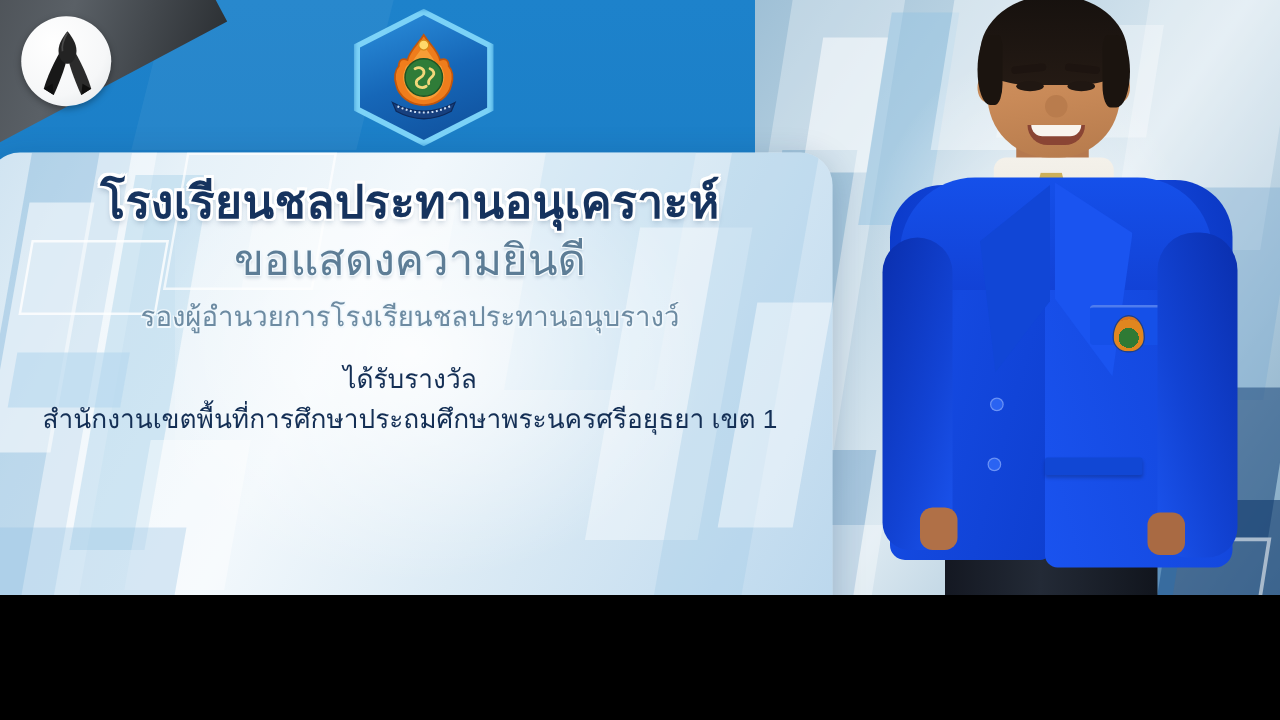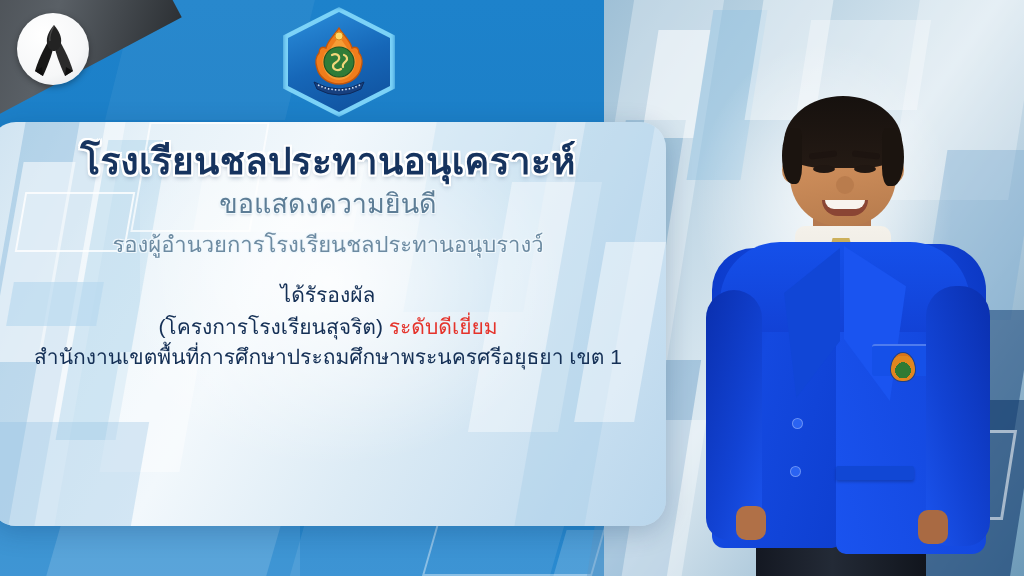--- a/index.html
+++ b/index.html
@@ -1,18 +1,18 @@
 <!DOCTYPE html>
 <html><head>
 <meta charset="utf-8">
 <style>
   html,body{margin:0;padding:0;background:#000;}
   *{box-sizing:border-box;}
   .stage{
-    position:relative;width:1024px;height:576px;overflow:hidden;
+    position:relative;width:1024px;height:476px;overflow:hidden;
     font-family:"Liberation Sans","DejaVu Sans",sans-serif;
     background:linear-gradient(180deg,#1d82cb 0%,#1b7ec6 40%,#1f82c9 70%,#2a8ad0 100%);
   }
 
   
   .bg-layer{position:absolute;inset:0;overflow:hidden;}
   .bgrect{position:absolute;}
   .bg-soft-glow{
     position:absolute;left:55%;top:8%;width:45%;height:70%;
     background:radial-gradient(ellipse at center,rgba(255,255,255,.45) 0%,rgba(255,255,255,0) 68%);
@@ -40,21 +40,21 @@
   .school-name{
     margin:10px 0 0 0;font-size:37px;font-weight:bold;letter-spacing:.3px;
     color:#16335e;
     text-shadow:
       -2px -2px 0 #ffffff, 2px -2px 0 #ffffff, -2px 2px 0 #ffffff, 2px 2px 0 #ffffff,
       0 -2px 0 #ffffff, 0 2px 0 #ffffff, -2px 0 0 #ffffff, 2px 0 0 #ffffff,
       0 3px 5px rgba(10,40,80,.35);
     line-height:1.1;
   }
   .congrats{
-    margin:6px 0 0 0;font-size:27px;color:#5d7d96;
+    margin:6px 0 0 0;font-size:35px;color:#5d7d96;
     text-shadow:-1px -1px 0 #f2f9fd,1px -1px 0 #f2f9fd,-1px 1px 0 #f2f9fd,1px 1px 0 #f2f9fd, 0 2px 3px rgba(20,60,100,.2);
     line-height:1.15;
   }
 
   .name-pill-wrap{margin:12px 0 0 0;display:flex;justify-content:center;}
   .name-pill{
     position:relative;display:inline-block;padding:7px 44px 9px 44px;border-radius:999px;
     background:linear-gradient(180deg,#2eb6dd 0%,#17a0cf 45%,#0f8cbd 100%);
     box-shadow:
       0 0 0 4px rgba(255,255,255,.78),
@@ -222,22 +222,21 @@
     <div class="panel-deco" style="left:150px;top:40px;width:420px;height:300px;background:radial-gradient(ellipse at 45% 40%,rgba(255,255,255,.85) 0%,rgba(255,255,255,0) 72%);"></div>
 
     <div class="panel-inner">
       <div class="school-name">โรงเรียนชลประทานอนุเคราะห์</div>
       <div class="congrats">ขอแสดงความยินดี</div>
 
 
       <div class="position">รองผู้อำนวยการโรงเรียนชลประทานอนุบรางว์</div>
 
       <div class="award-block">
-        <div class="award-line l1">ได้รัรองผัล</div>
-        <div class="award-line"><span>(โครงการโรงเรียนสุจริต) </span><span class="hl-red">ระดับดีเยี่ยม</span></div>
+        <div class="award-line l1">ได้รับรางวัล</div>
         <div class="award-line">สำนักงานเขตพื้นที่การศึกษาประถมศึกษาพระนครศรีอยุธยา เขต 1</div>
       </div>
     </div>
   </div>
 
   <div class="emblem">
     <div class="hex-glow"></div>
     <div class="hex"></div>
     <svg width="70" height="76" viewBox="0 0 70 76">
       <path d="M35 4 C40 12 46 16 48 24 C52 22 55 24 55 29 C58 32 59 38 57 44 C55 53 46 60 35 60 C24 60 15 53 13 44 C11 38 12 32 15 29 C15 24 18 22 22 24 C24 16 30 12 35 4 Z" fill="#ef7d1c" stroke="#c2560c" stroke-width="1.4"></path>

